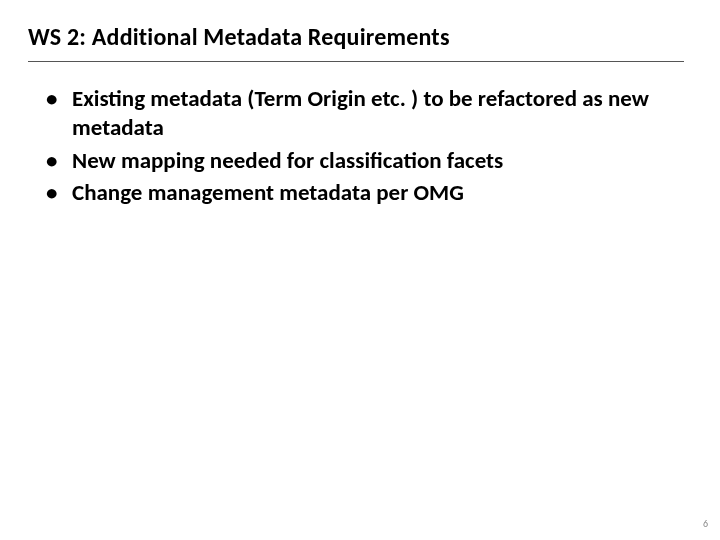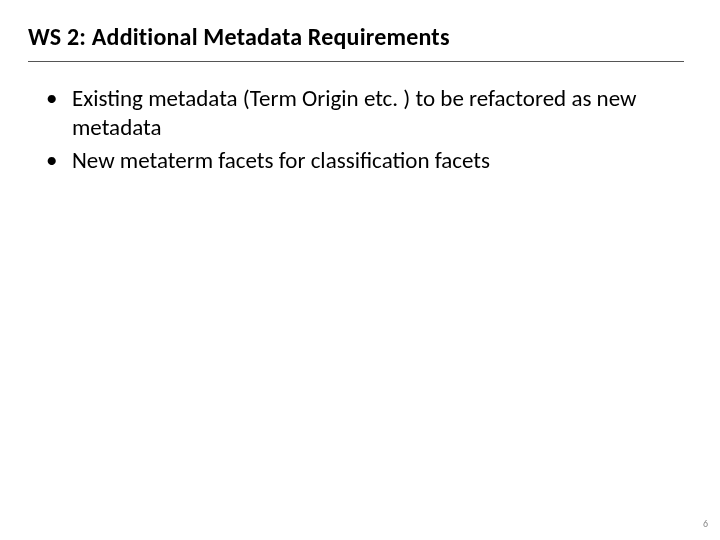--- a/index.html
+++ b/index.html
@@ -26,20 +26,21 @@
     font-weight: 700;
     letter-spacing: 0.2px;
     padding-bottom: 10px;
     border-bottom: 1px solid #555;
     margin-bottom: 22px;
   }
   ul.bullets {
     list-style: none;
     margin: 0;
     padding: 0 0 0 18px;
+    font-weight: bold;
   }
   ul.bullets li {
     position: relative;
     font-size: 23px;
     line-height: 1.25;
     padding-left: 26px;
     margin-bottom: 4px;
     max-width: 600px;
   }
   ul.bullets li::before {
@@ -58,16 +59,17 @@
     color: #888;
   }
 </style>
 </head>
 <body>
 
 <div class="slide">
   <div class="title">WS 2: Additional Metadata Requirements</div>
   <ul class="bullets">
     <li>Existing metadata (Term Origin etc. ) to be refactored as new metadata</li>
-    <li>New metaterm facets for classification facets</li>
+    <li>New mapping needed for classification facets</li>
+    <li>Change management metadata per OMG</li>
   </ul>
   <div class="pagenum">6</div>
 </div>
 
 </body></html>

